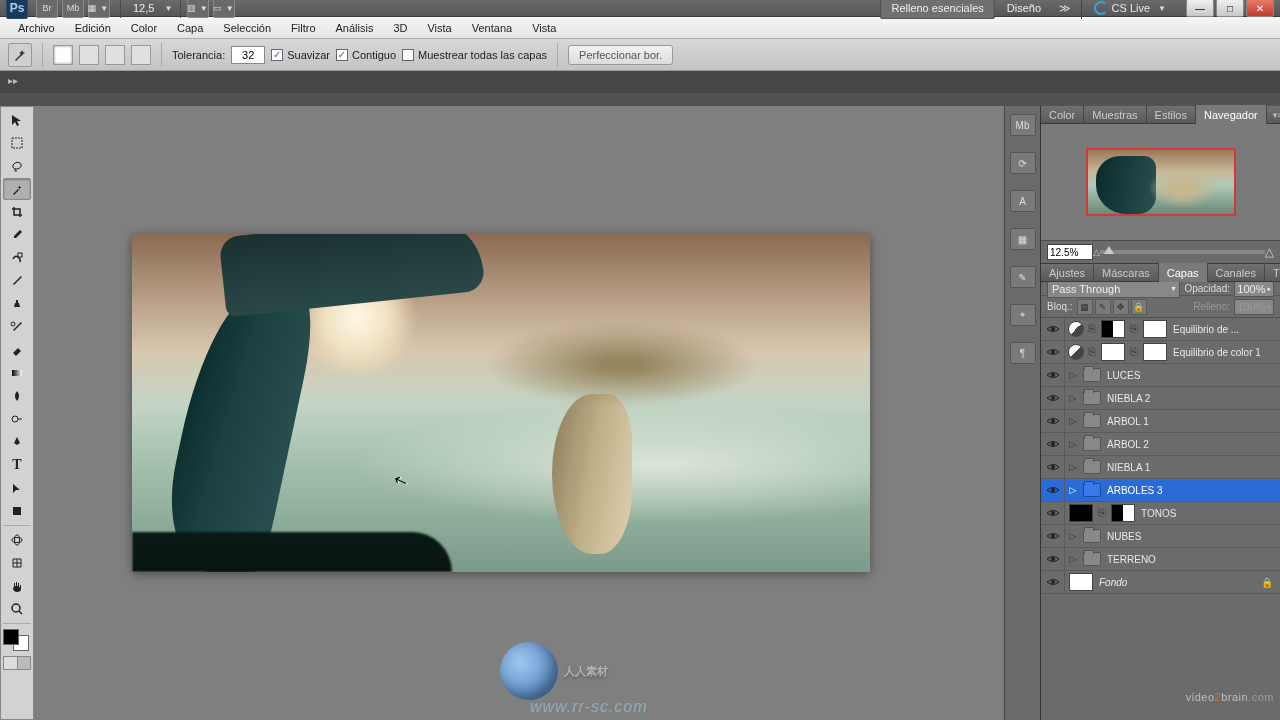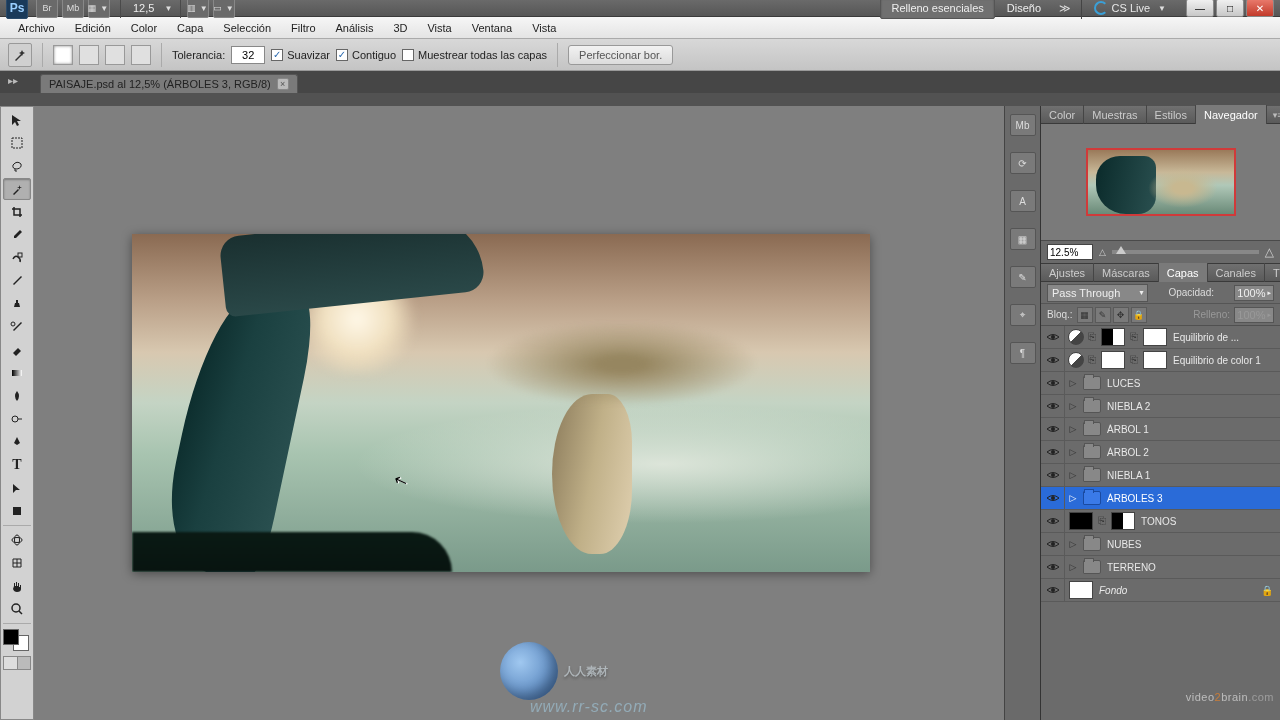--- a/index.html
+++ b/index.html
@@ -82,29 +82,29 @@
 .panels { width: 240px; background: #535353; border-left: 1px solid #333; display: flex; flex-direction: column; }
 .panel-head { height: 18px; background: linear-gradient(#707070,#5a5a5a); display: flex; align-items: center; border-bottom: 1px solid #3a3a3a; }
 .ptab { padding: 10px 8px; color: #ccc; border-right: 1px solid #454545; height: 100%; display: flex; align-items: center; }
 .ptab.active { background: #7a7a7a; color: #fff; }
 .ptab-menu { margin-left: auto; color: #bbb; padding: 0 6px; font-size: 9px; }
 
 .nav-body { height: 116px; background: #7a7a7a; display: flex; flex-direction: column; align-items: center; justify-content: center; position: relative; }
 .nav-thumb { width: 150px; height: 68px; border: 2px solid #d03a3a; background: linear-gradient(to bottom, #9a7a5a 0%, #c8b898 35%, #b0c8b8 55%, #6a8a78 100%); position: relative; overflow: hidden; }
 .nav-thumb::before { content:''; position:absolute; left:8px; top:6px; width:60px; height:58px; background: linear-gradient(100deg,#0a2a2a,#2a5050); border-radius: 40% 20% 30% 50%; }
 .nav-thumb::after { content:''; position:absolute; left:60px; top:18px; width:70px; height:40px; background: radial-gradient(ellipse, #c8b890 20%, transparent 70%); }
-.nav-foot { height: 24px; background: #6a6a6a; display: flex; align-items: center; padding: 0 6px; gap: 6px; border-top: 1px solid #4a4a4a; border-bottom: 1px solid #3a3a3a; }
+.nav-foot { height: 24px; background: #6a6a6a; display: flex; align-items: center; padding: 0 6px; gap: 0; border-top: 1px solid #4a4a4a; border-bottom: 1px solid #3a3a3a; }
 .nav-zoom-in { width: 46px; height: 16px; background: #fff; border: 1px solid #444; font-size: 10px; padding: 0 2px; }
 .nav-slider { flex: 1; height: 4px; background: #888; position: relative; }
 .nav-slider::after { content:''; position:absolute; left: 4px; top: -4px; width: 0; height: 0; border-left: 5px solid transparent; border-right: 5px solid transparent; border-bottom: 8px solid #ccc; }
 .nav-tri { color: #ccc; font-size: 9px; }
 
 
 .layers-body { flex: 1; background: #6b6b6b; display: flex; flex-direction: column; overflow: hidden; }
-.lay-row1 { height: 22px; display: flex; align-items: center; padding: 0 6px; gap: 20px; border-bottom: 1px solid #555; }
+.lay-row1 { height: 14px; display: flex; align-items: center; padding: 0 6px; gap: 4px; border-bottom: 1px solid #555; }
 .lay-select { flex: 1; height: 18px; background: #888; border: 1px solid #555; color: #eee; padding: 0 4px; display: flex; align-items: center; justify-content: space-between; }
 .lay-lbl { color: #ddd; font-size: 10px; }
 .lay-input-sm { width: 40px; height: 16px; background: #888; border: 1px solid #555; color: #eee; text-align: right; padding: 0 2px; font-size: 10px; display:flex; align-items:center; justify-content:flex-end; gap:2px; }
 .lay-row2 { height: 22px; display: flex; align-items: center; padding: 0 6px; gap: 4px; border-bottom: 1px solid #505050; }
 .lock-icons { display: flex; gap: 2px; }
 .lock-ic { width: 16px; height: 16px; background: #7a7a7a; border: 1px solid #5a5a5a; display:flex;align-items:center;justify-content:center; font-size:9px; color:#333; }
 
 .layer-list { flex: 1; overflow-y: auto; }
 .layer-item { height: 23px; display: flex; align-items: center; border-bottom: 1px solid #5a5a5a; background: #6b6b6b; }
 .layer-item.selected { background: #2a6bd8; color: #fff; }
@@ -205,24 +205,20 @@
   <div class="chk">
       <div class="chk-box"></div>
       <span>Muestrear todas las capas</span>
     </div>
   <div class="opt-sep"></div>
   <div class="opt-btn">Perfeccionar bor.</div>
 </div>
 
 <div class="doctabbar">
   <span class="dock-chev">▸▸</span>
-  <div class="doctab">
-    <span>PAISAJE.psd al 12,5% (ÁRBOLES 3, RGB/8)</span>
-    <div class="doctab-x">×</div>
-  </div>
 </div>
 
 <div class="workarea">
 
   <div class="toolbox">
     <div class="tb-tool">
         <svg width="14" height="14">
           <path d="M2 2 L2 12 L5 9 L7 13 L9 12 L7 8 L11 8 Z" fill="#222"></path>
         </svg>
       </div>

